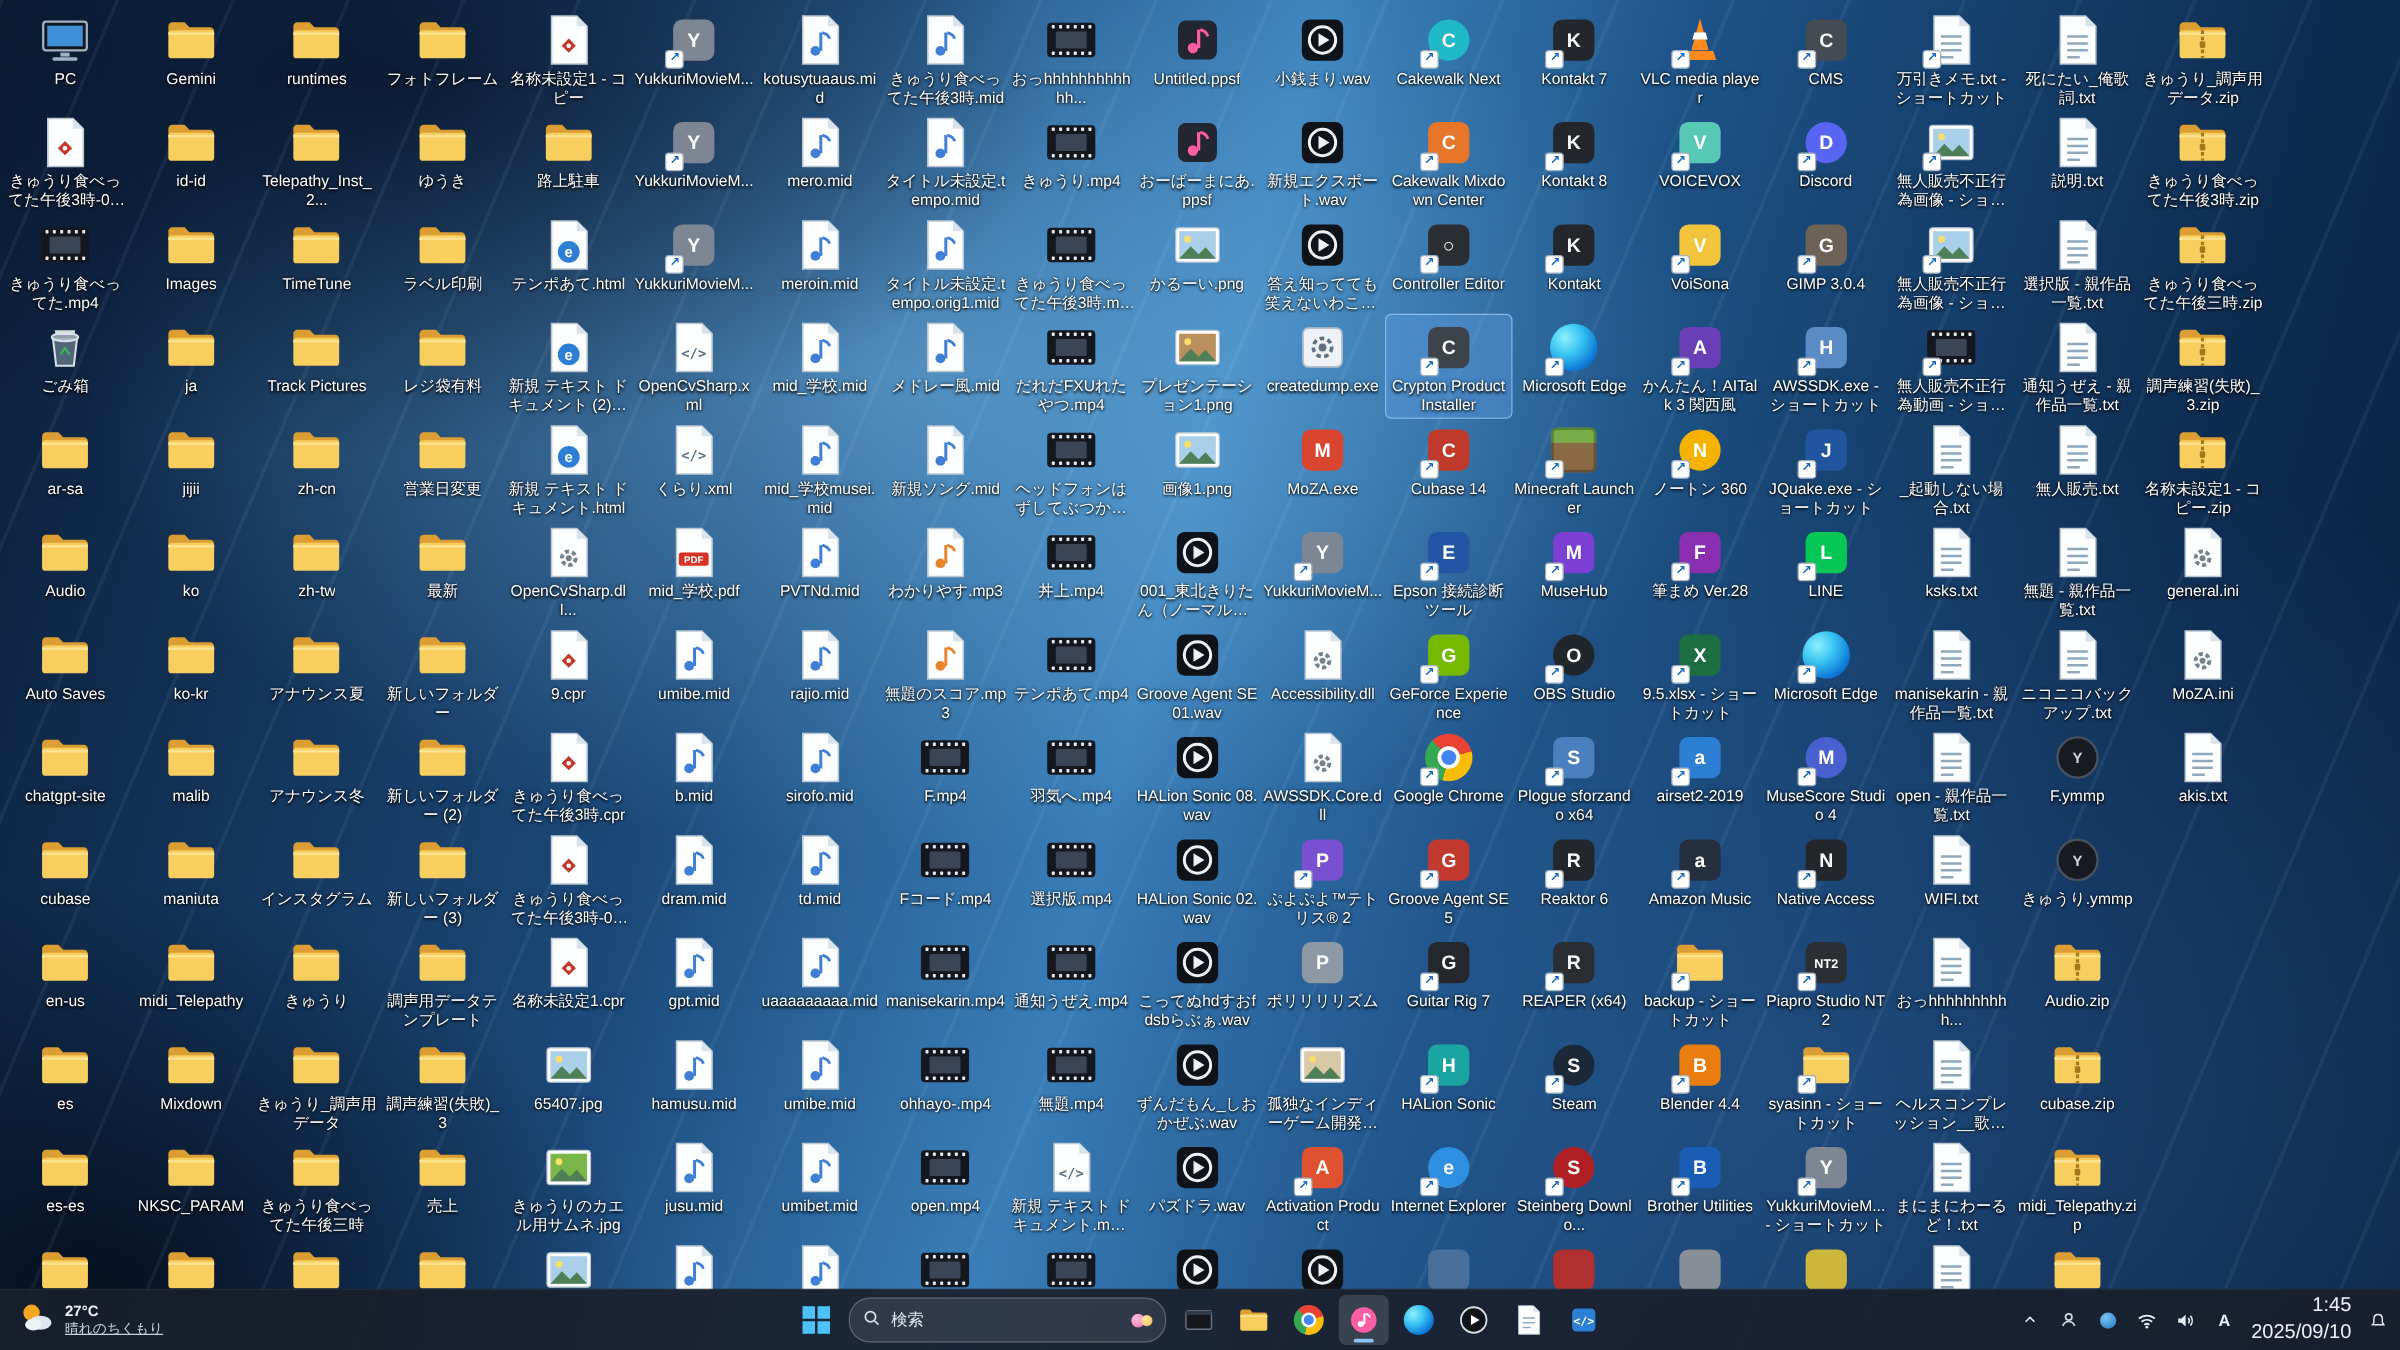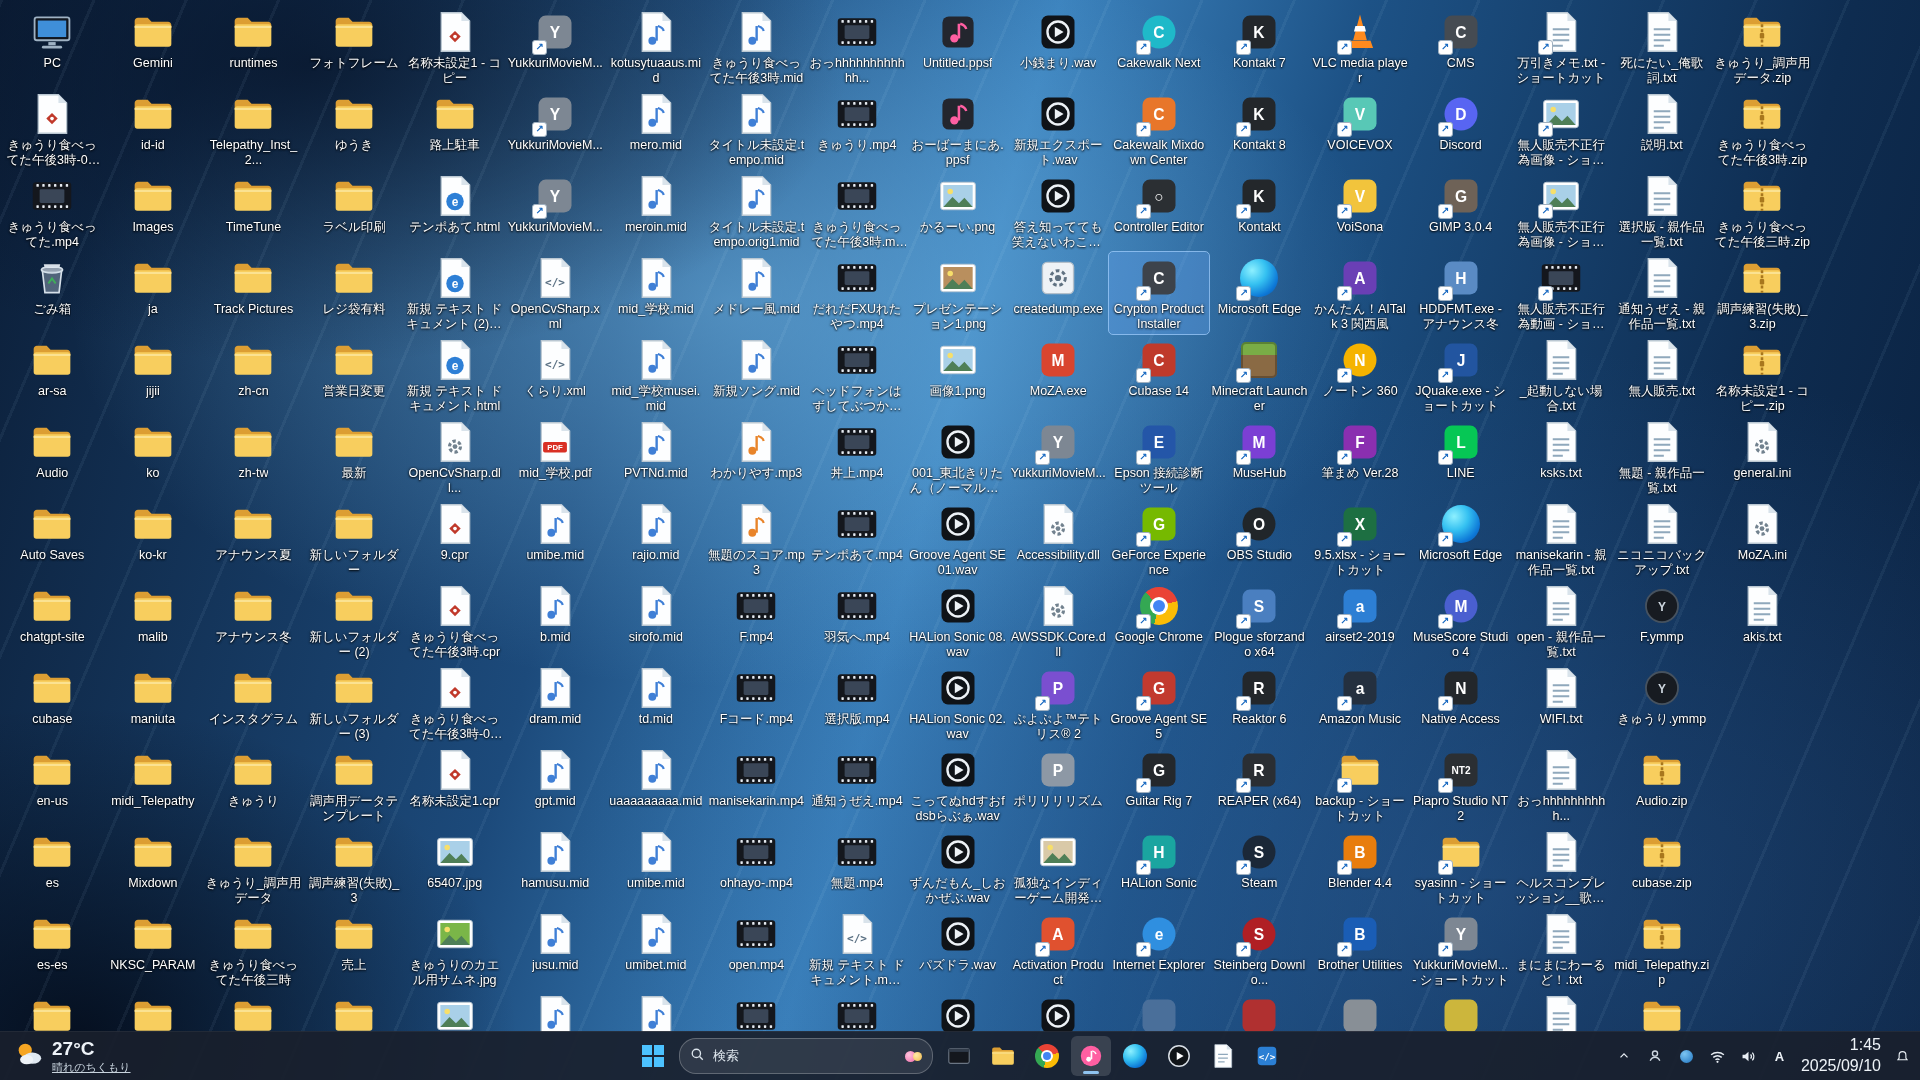--- a/index.html
+++ b/index.html
@@ -55,21 +55,21 @@
   .mc-block{width:36px;height:36px;border-radius:5px;
     background:linear-gradient(#79ac46 0 35%,#8a6a44 35% 100%);
     box-shadow:inset 0 0 0 2px rgba(0,0,0,0.25);}
   
   #taskbar{
     position:absolute;left:0;right:0;bottom:0;height:48px;
     background:rgba(25,32,45,0.92);border-top:1px solid rgba(255,255,255,0.05);
   }
   #weather{position:absolute;left:4px;top:2px;height:44px;display:flex;align-items:center;gap:8px;
     padding:0 10px;border-radius:6px;color:#eef3f8;}
-  #weather .wt1{font-size:19px;font-weight:bold;line-height:1.25;}
+  #weather .wt1{font-size:12px;font-weight:bold;line-height:1.25;}
   #weather .wt2{font-size:11px;color:#c8d3dd;line-height:1.25;text-decoration:underline;}
   #tb-center{position:absolute;left:50%;top:4px;transform:translateX(-50%);display:flex;align-items:center;gap:6px;}
   .tb-btn,.tb-app{width:40px;height:40px;display:flex;align-items:center;justify-content:center;border-radius:6px;position:relative;}
   .tb-app svg,.tb-app .isvg{width:26px;height:26px;}
   .tb-app.active{background:rgba(255,255,255,0.14);}
   .tb-app.active::after{content:"";position:absolute;bottom:2px;left:50%;transform:translateX(-50%);
     width:16px;height:3px;border-radius:2px;background:#8fc3f0;}
   .win-logo{display:grid;grid-template-columns:10px 10px;grid-template-rows:10px 10px;gap:2px;}
   .win-logo i{background:#4cc2ff;display:block;}
   .search-pill{display:flex;align-items:center;gap:8px;width:232px;height:34px;border-radius:17px;
@@ -2210,21 +2210,21 @@
       </div>
       <div class="lb">GIMP 3.0.4</div>
     </div>
     <div class="di" title="HDDFMT.exe - ショートカット">
       <div class="ib sc">
         <svg class="isvg" viewBox="0 0 48 48">
           <rect x="6" y="6" width="36" height="36" rx="8" fill="#5a8bc4"></rect>
           <text x="24" y="30" text-anchor="middle" font-size="17" font-weight="bold" fill="#fff" font-family="sans-serif">H</text>
         </svg>
       </div>
-      <div class="lb">HDDFMT.exe - アナウンス冬</div>
+      <div class="lb">AWSSDK.exe - ショートカット</div>
     </div>
     <div class="di" title="JQuake.exe - ショートカット">
       <div class="ib sc">
         <svg class="isvg" viewBox="0 0 48 48">
           <rect x="6" y="6" width="36" height="36" rx="8" fill="#2255a0"></rect>
           <text x="24" y="30" text-anchor="middle" font-size="17" font-weight="bold" fill="#fff" font-family="sans-serif">J</text>
         </svg>
       </div>
       <div class="lb">JQuake.exe - ショートカット</div>
     </div>

